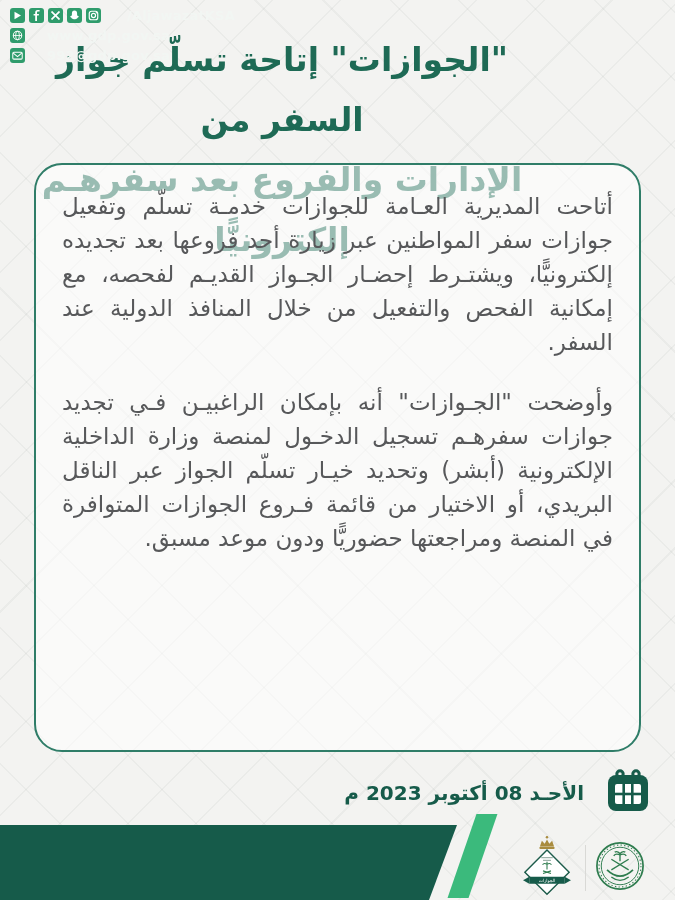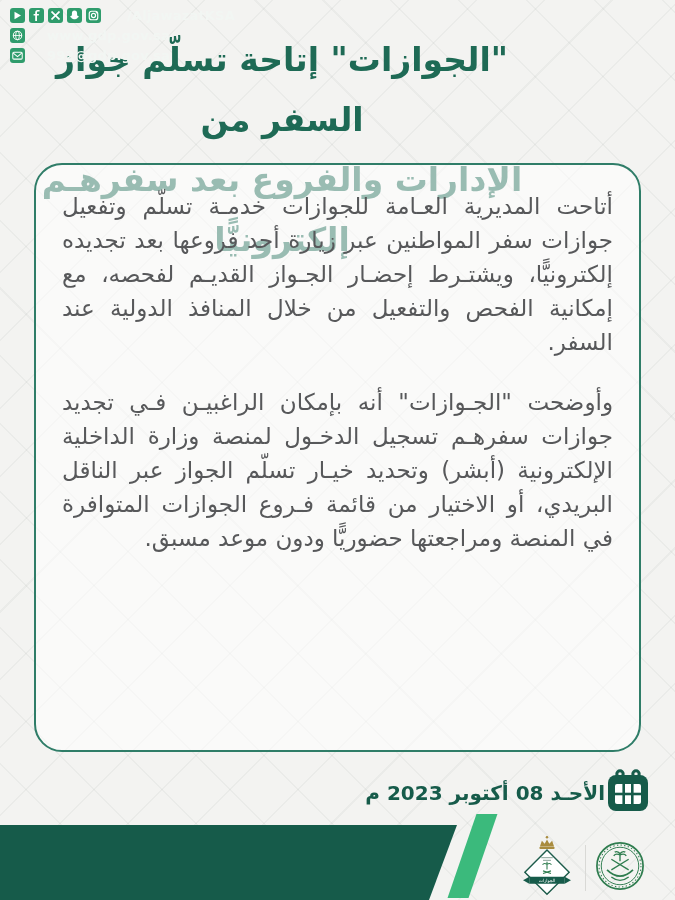--- a/index.html
+++ b/index.html
@@ -24,21 +24,21 @@
     background:rgba(255,255,255,0.55);
     padding:24px 26px 10px 26px;overflow:hidden;
   }
   .card p{
     margin:0 0 26px 0;color:#57585A;font-size:23px;line-height:34px;
     text-align:justify;text-align-last:right;
   }
   
   .date-row{
     position:absolute;top:770px;right:24px;height:46px;
-    display:flex;align-items:center;gap:0;
+    display:flex;align-items:center;gap:21px;
   }
   .date-text{color:#165B4A;font-size:20px;font-weight:bold;white-space:nowrap;}
   
   .footer{position:absolute;left:0;bottom:0;width:675px;height:75px;}
   .footer-bar{
     position:absolute;inset:0;background:#165B4A;
     clip-path:polygon(0 0,457px 0,429px 100%,0 100%);
   }
   .accent-stripe{
     position:absolute;left:462px;top:814px;width:21px;height:84px;

